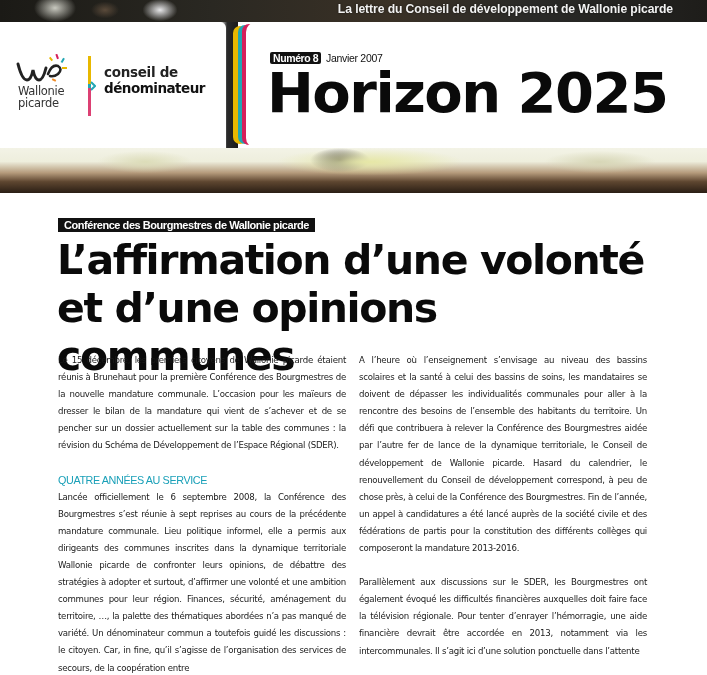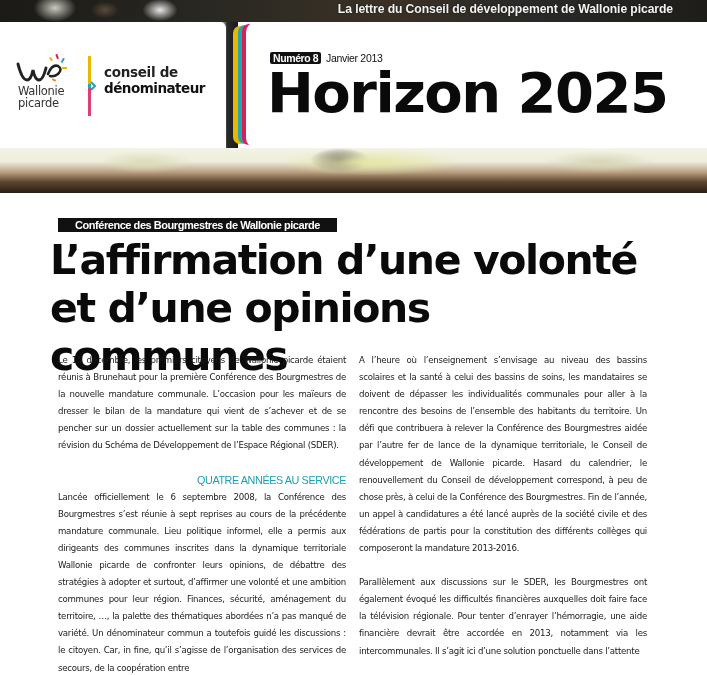--- a/index.html
+++ b/index.html
@@ -67,39 +67,39 @@
   }
   .big-title {
     position: absolute; left: 267px; top: 58px; font-family: "DejaVu Sans", sans-serif;
     font-weight: bold; font-size: 56px; line-height: 70px; color: #0a0a0a; letter-spacing: -1.5px;
   }
 
   
   .kicker {
     position: absolute; left: 58px; top: 218px; background: #111; color: #fff;
     font-family: "Liberation Sans", sans-serif; font-weight: bold; font-size: 11px;
-    line-height: 14px; padding: 0 17px; letter-spacing: -0.45px;
+    line-height: 14px; padding: 0 6px; letter-spacing: -0.45px;
   }
   .headline {
-    position: absolute; left: 50px; top: 236px; width: 620px;
+    position: absolute; left: 57px; top: 236px; width: 620px;
     font-family: "DejaVu Sans", sans-serif; font-weight: bold; font-size: 41px;
     line-height: 48px; color: #0a0a0a; letter-spacing: -1.4px;
   }
   .col {
     position: absolute; top: 352px; width: 288px;
     font-family: "DejaVu Sans", sans-serif; font-size: 8.6px; line-height: 17.1px;
     color: #1a1a1a; text-align: justify; letter-spacing: -0.25px;
   }
   .col.left { left: 58px; }
   .col.right { left: 359px; width: 288px; }
   .col p { margin-bottom: 17px; }
   .col p.tight { margin-bottom: 0; }
   .subhead {
     font-family: "Liberation Sans", sans-serif; font-size: 10.8px; line-height: 17px;
-    color: #1aa0b8; letter-spacing: -0.4px; text-align: right; text-transform: uppercase;
+    color: #1aa0b8; letter-spacing: -0.4px; text-align: left; text-transform: uppercase;
   }
 </style>
 </head>
 <body>
 
 <div class="photo-top"></div>
 <div class="tagline">La lettre du Conseil de développement de Wallonie picarde</div>
 <div class="gap-dark"></div>
 <div class="photo-bottom"></div>
 
@@ -127,21 +127,21 @@
   <div class="cd-line2">dénominateur</div>
 </div>
 
 <svg class="title-stripes" viewBox="0 0 30 126">
   <rect x="0" y="4" width="14" height="118" rx="7" fill="#e8b800"></rect>
   <rect x="5" y="3" width="14" height="119" rx="7" fill="#21a6b3"></rect>
   <rect x="9" y="2" width="14" height="121" rx="7" fill="#d61f5b"></rect>
 </svg>
 <div class="title-panel"></div>
 <div class="issue-badge">Numéro 8</div>
-<div class="issue-date">Janvier 2013</div>
+<div class="issue-date">Janvier 2007</div>
 <div class="big-title">Horizon 2025</div>
 
 <div class="kicker">Conférence des Bourgmestres de Wallonie picarde</div>
 <div class="headline">
   <div>L’affirmation d’une volonté</div>
   <div>et d’une opinions communes</div>
 </div>
 
 <div class="col left">
   <p>Le 15 décembre, les premiers citoyens de Wallonie picarde étaient réunis à Brunehaut pour la première Conférence des Bourgmestres de la nouvelle mandature communale. L’occasion pour les maïeurs de dresser le bilan de la mandature qui vient de s’achever et de se pencher sur un dossier actuellement sur la table des communes : la révision du Schéma de Développement de l’Espace Régional (SDER).</p>

